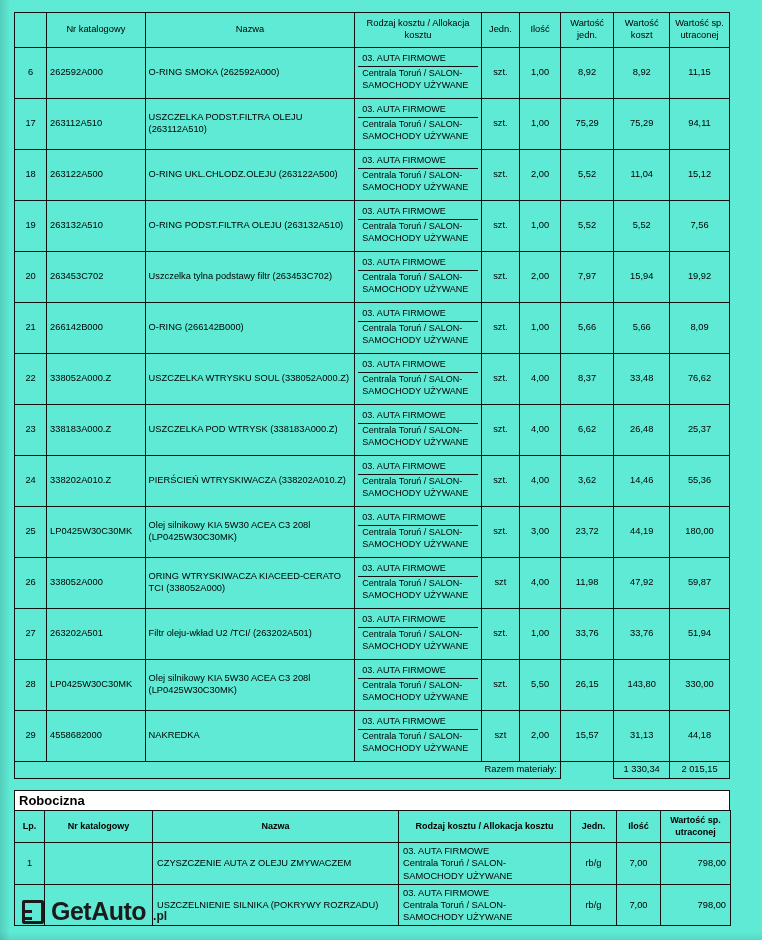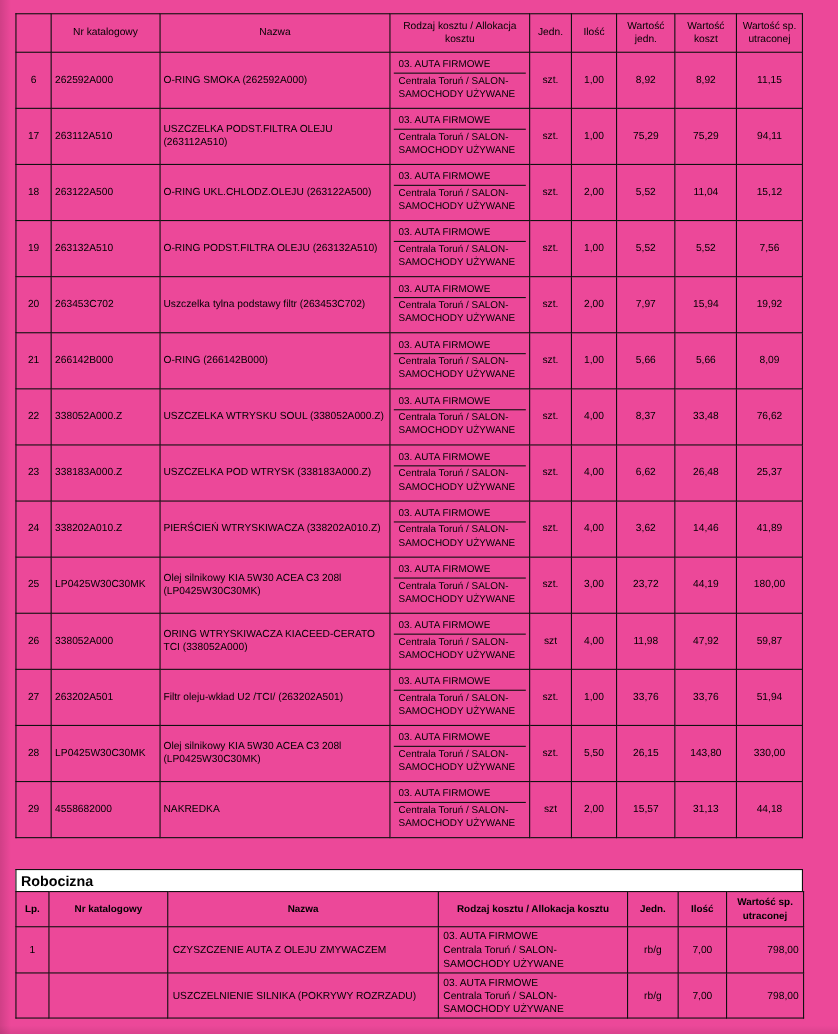--- a/index.html
+++ b/index.html
@@ -12,21 +12,21 @@
     height: 940px;
     font-family: "Liberation Sans", sans-serif;
     color: #000;
     position: relative;
     overflow: hidden;
   }
   .page {
     position: relative;
     width: 762px;
     height: 940px;
-    background: #ec4899;
+    background: #5eead4;
   }
   
   .materials-wrap {
     position: absolute;
     left: 14px;
     top: 12px;
     width: 716px;
   }
   table.doc {
     border-collapse: collapse;
@@ -346,21 +346,21 @@
           <td class="c-cat">338202A010.Z</td>
           <td class="c-name name-2">PIERŚCIEŃ WTRYSKIWACZA (338202A010.Z)</td>
           <td class="kind-cell">
             <div class="k-top">03. AUTA FIRMOWE</div>
             <div class="k-body">Centrala Toruń / SALON-SAMOCHODY UŻYWANE</div>
           </td>
           <td class="c-unit">szt.</td>
           <td class="c-qty">4,00</td>
           <td class="c-vunit">3,62</td>
           <td class="c-vcost">14,46</td>
-          <td class="c-vlost">41,89</td>
+          <td class="c-vlost">55,36</td>
         </tr>
         <tr class="row-body">
           <td class="c-lp">25</td>
           <td class="c-cat">LP0425W30C30MK</td>
           <td class="c-name name-2">Olej silnikowy KIA 5W30 ACEA C3 208l (LP0425W30C30MK)</td>
           <td class="kind-cell">
             <div class="k-top">03. AUTA FIRMOWE</div>
             <div class="k-body">Centrala Toruń / SALON-SAMOCHODY UŻYWANE</div>
           </td>
           <td class="c-unit">szt.</td>
@@ -419,20 +419,26 @@
             <div class="k-top">03. AUTA FIRMOWE</div>
             <div class="k-body">Centrala Toruń / SALON-SAMOCHODY UŻYWANE</div>
           </td>
           <td class="c-unit">szt</td>
           <td class="c-qty">2,00</td>
           <td class="c-vunit">15,57</td>
           <td class="c-vcost">31,13</td>
           <td class="c-vlost">44,18</td>
         </tr>
 
+        <tr class="sum-row">
+          <td colspan="6" class="sum-label">Razem materiały:</td>
+          <td class="sum-box" style="border:none !important;"></td>
+          <td class="sum-box">1 330,34</td>
+          <td class="sum-box">2 015,15</td>
+        </tr>
       </tbody>
     </table>
   </div>
 
   <div class="labour-wrap">
     <div class="labour-title">Robocizna</div>
     <table class="labour">
       <colgroup>
         <col style="width:30px">
           <col style="width:108px">
@@ -473,14 +479,19 @@
             <div class="k-body">Centrala Toruń / SALON-SAMOCHODY UŻYWANE</div>
           </td>
           <td class="l-unit">rb/g</td>
           <td class="l-qty">7,00</td>
           <td class="l-val">798,00</td>
         </tr>
       </tbody>
     </table>
   </div>
 
+  <div class="logo">
+    <div class="logo-mark"></div>
+    <div class="logo-text">GetAuto</div>
+    <div class="logo-suffix">.pl</div>
+  </div>
 
 </div>
 
 </body></html>

